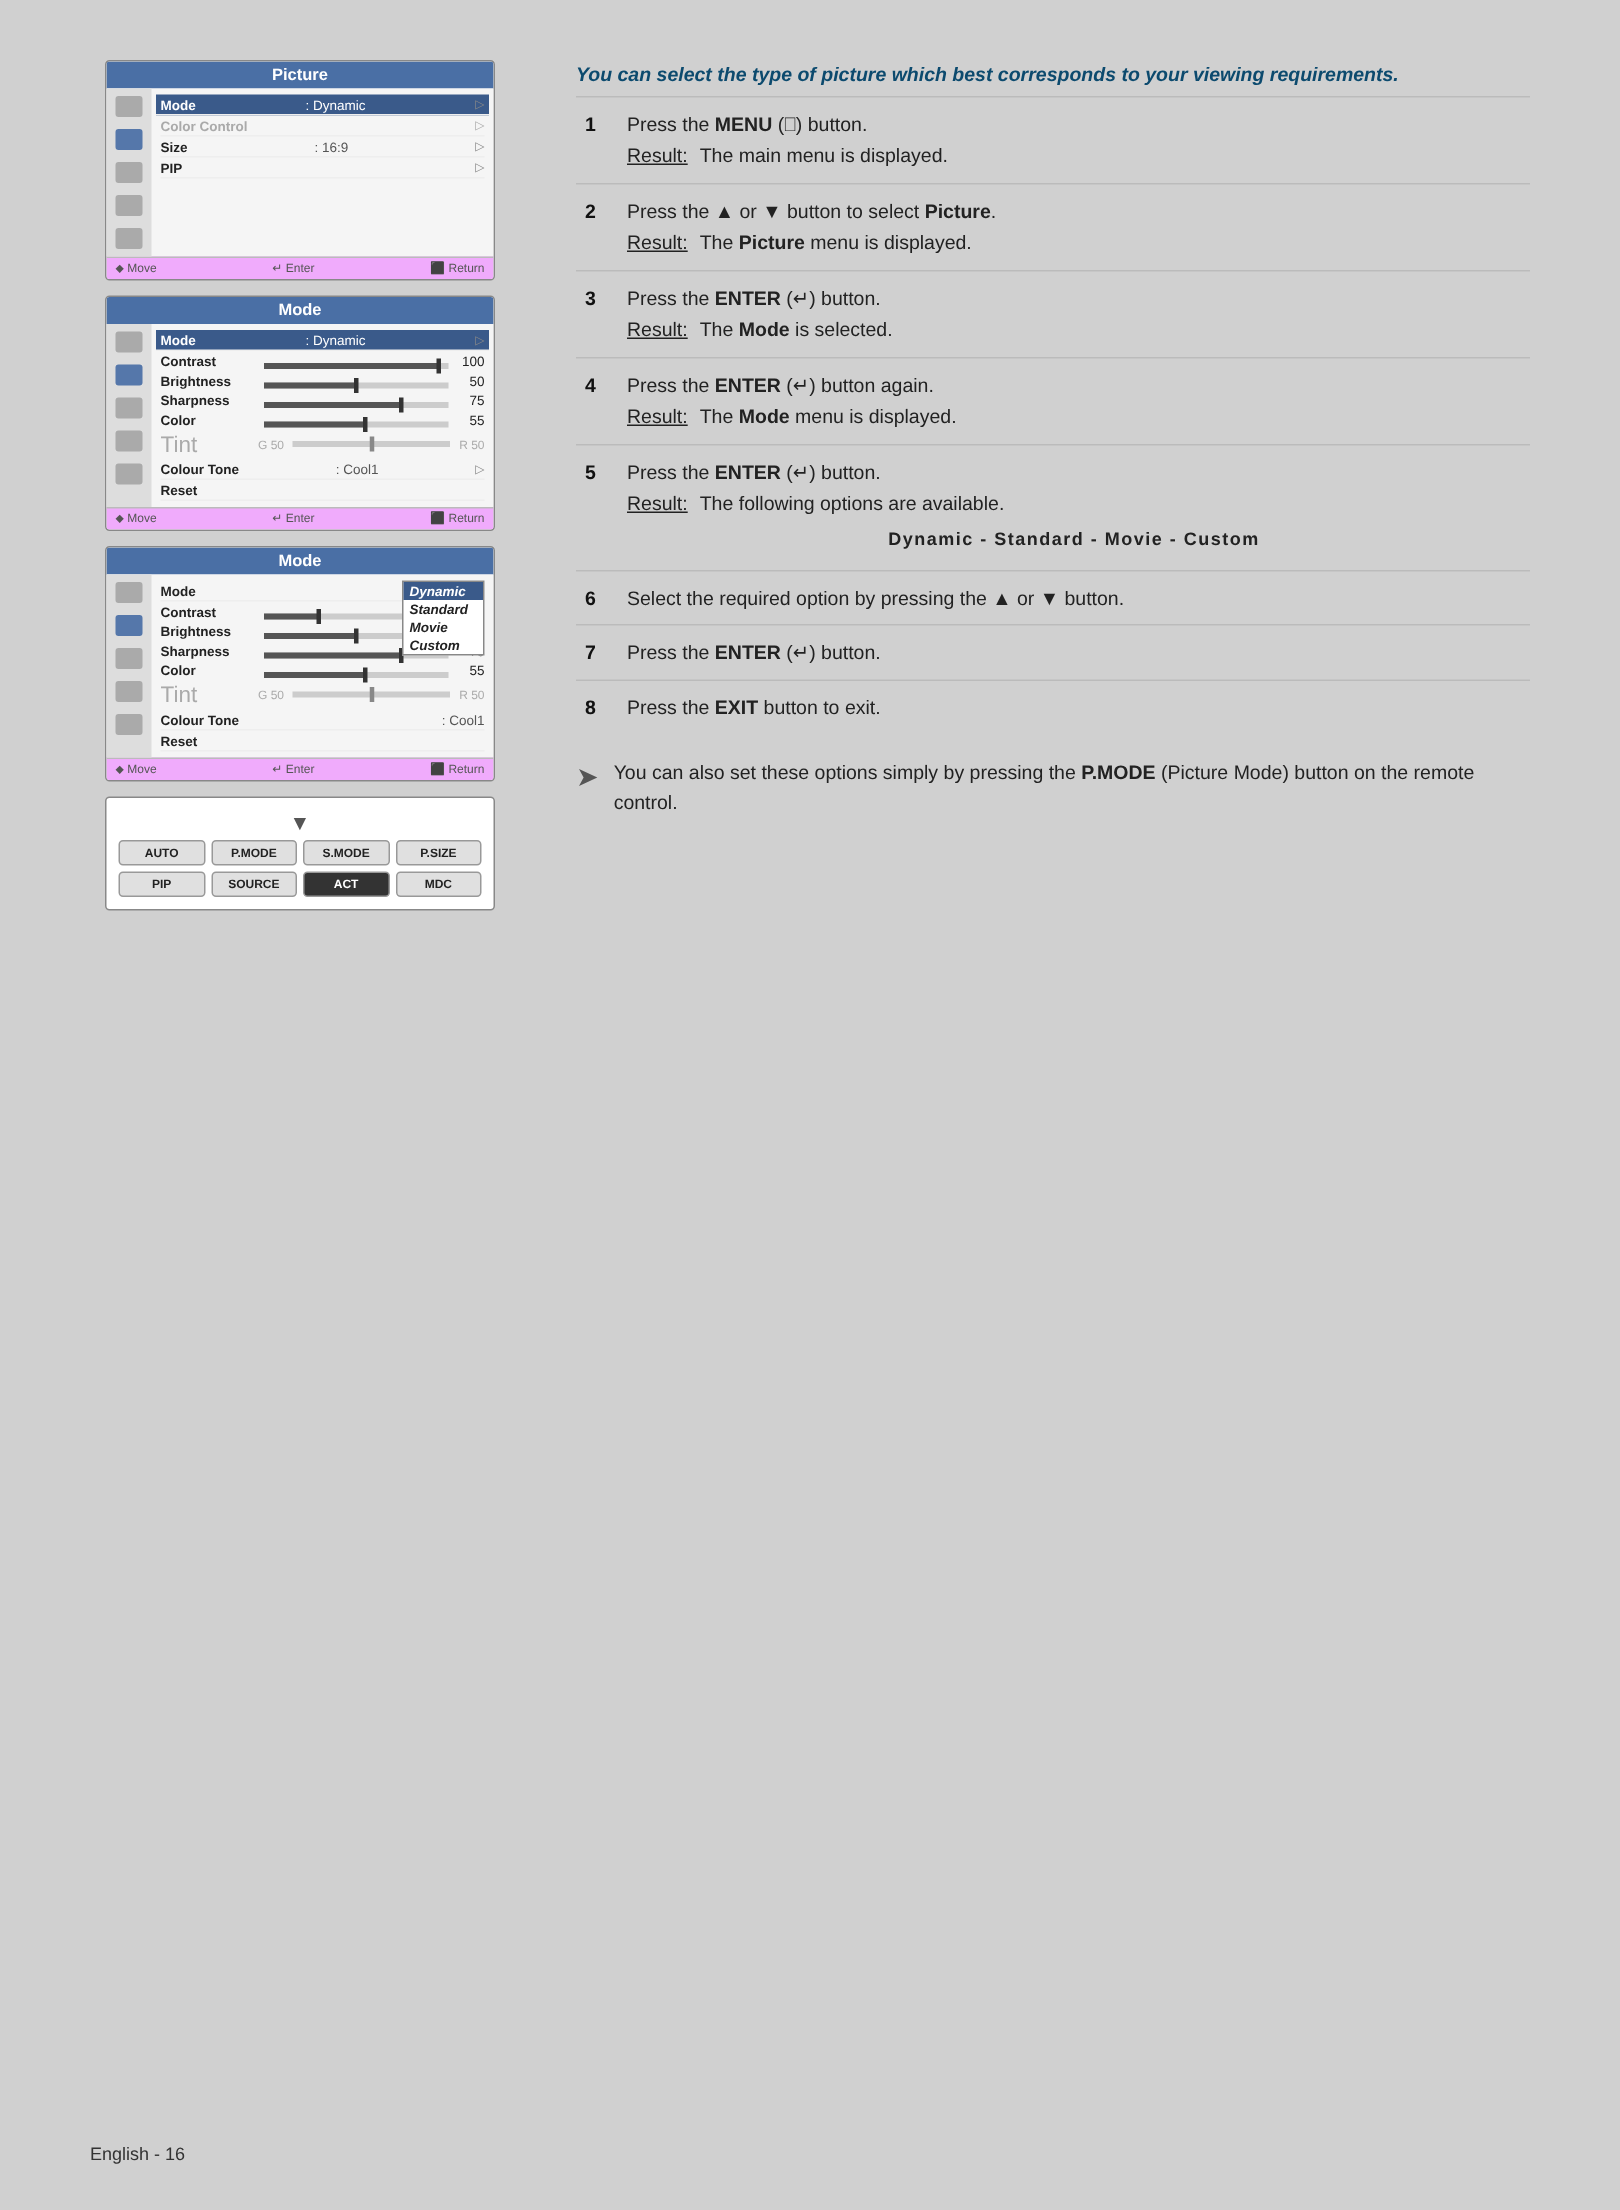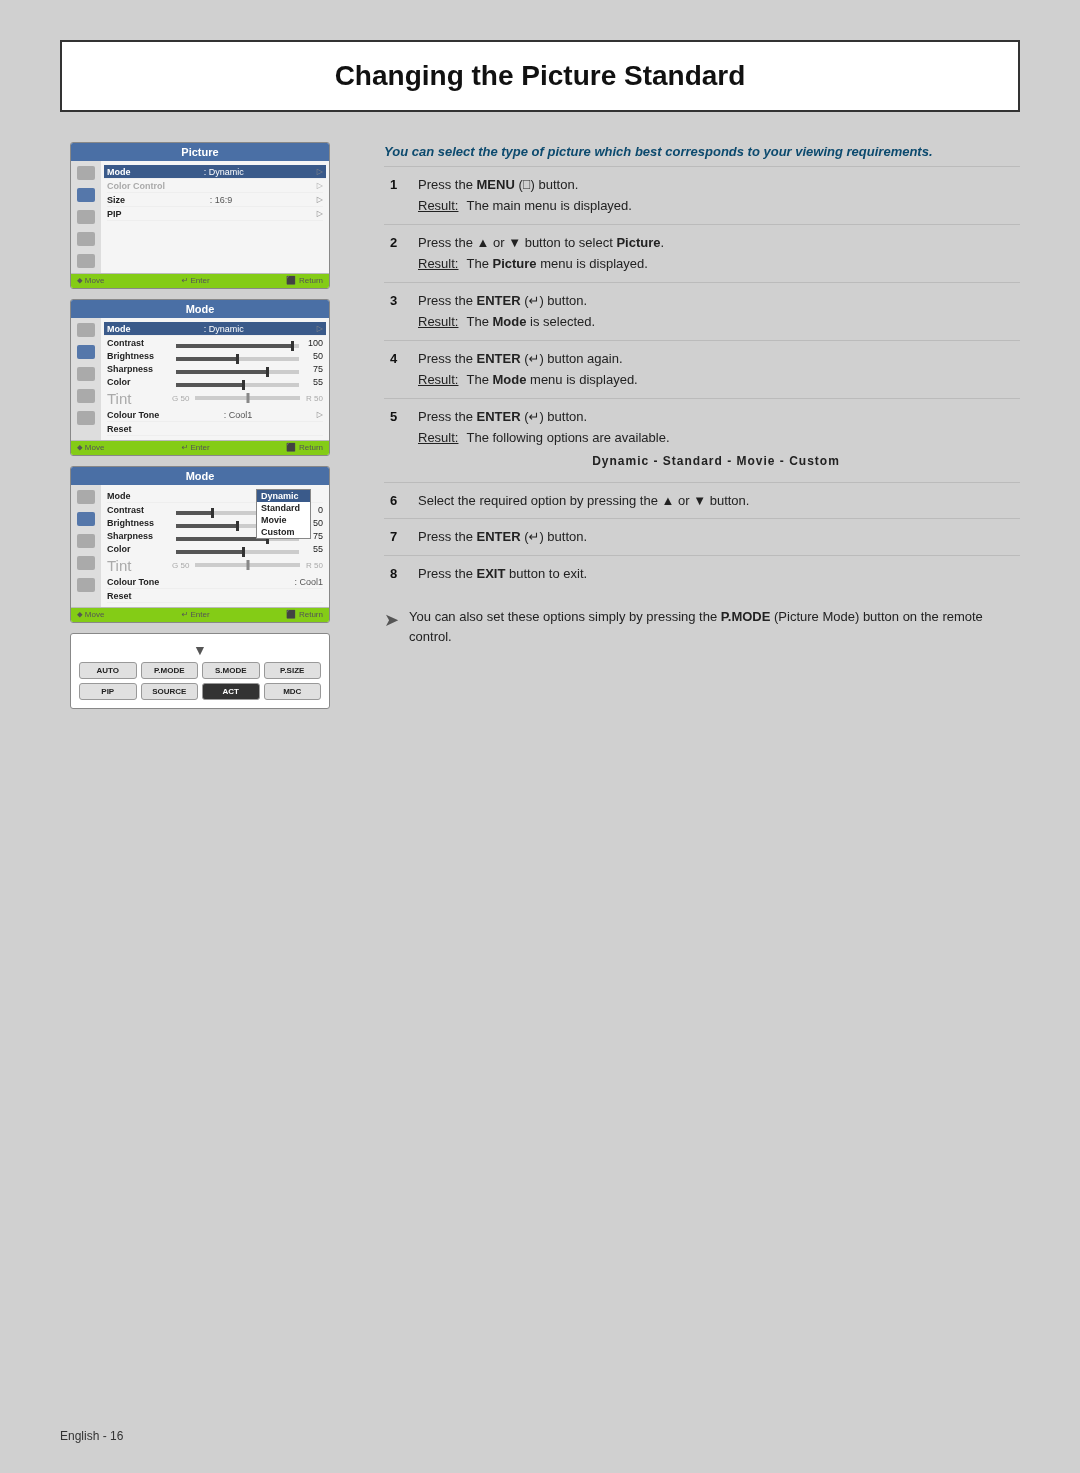--- a/index.html
+++ b/index.html
@@ -152,21 +152,21 @@
       position: absolute;
       right: -1px;
       top: -3px;
       width: 3px;
       height: 10px;
       background: #333;
     }
     .progress-bar-row .val { font-size: 9px; width: 20px; text-align: right; }
 
     .screen-footer {
-      background: #84cc16;
+      background: #f0abfc;
       border-top: 1px solid #bbb;
       padding: 2px 6px;
       font-size: 8px;
       color: #555;
       display: flex;
       justify-content: space-between;
     }
     .dropdown-item {
       padding: 1px 4px;
       font-size: 9px;
@@ -301,23 +301,20 @@
     }
     .tint-label { width: 65px; font-size: 15px; }
     .tint-bar-container { flex: 1; height: 4px; background: #ccc; margin: 0 4px; position: relative; }
     .tint-center-mark { position: absolute; left: 50%; top: -3px; width: 3px; height: 10px; background: #888; transform: translateX(-50%); }
   </style>
 </head>
 <body>
 
 <div class="page-container">
 
-  <div class="title-box">
-    <h1>Changing the Picture Standard</h1>
-  </div>
 
   <div class="main-content">
 
     <div class="left-col">
 
       <div class="screen-mockup">
         <div class="screen-header">Picture</div>
         <div class="screen-body">
           <div class="screen-sidebar">
             <div class="sidebar-icon"></div>
@@ -430,21 +427,21 @@
             <div class="sidebar-icon"></div>
             <div class="sidebar-icon active"></div>
             <div class="sidebar-icon"></div>
             <div class="sidebar-icon"></div>
             <div class="sidebar-icon"></div>
           </div>
           <div class="screen-content">
             <div class="menu-row" style="position:relative;">
               <span class="label">Mode</span>
 
-              <div style="position:absolute;right:12px;top:0;border:1px solid #888;background:white;z-index:10;width:55px;">
+              <div style="position:absolute;right:0;top:0;border:1px solid #888;background:white;z-index:10;width:55px;font-style:italic;">
                 <div class="dropdown-item selected">Dynamic</div>
                 <div class="dropdown-item">Standard</div>
                 <div class="dropdown-item">Movie</div>
                 <div class="dropdown-item">Custom</div>
               </div>
             </div>
             <div class="progress-bar-row">
               <span class="label">Contrast</span>
               <div class="progress-bar-container">
                 <div class="progress-bar-fill" style="width:30%"></div>

